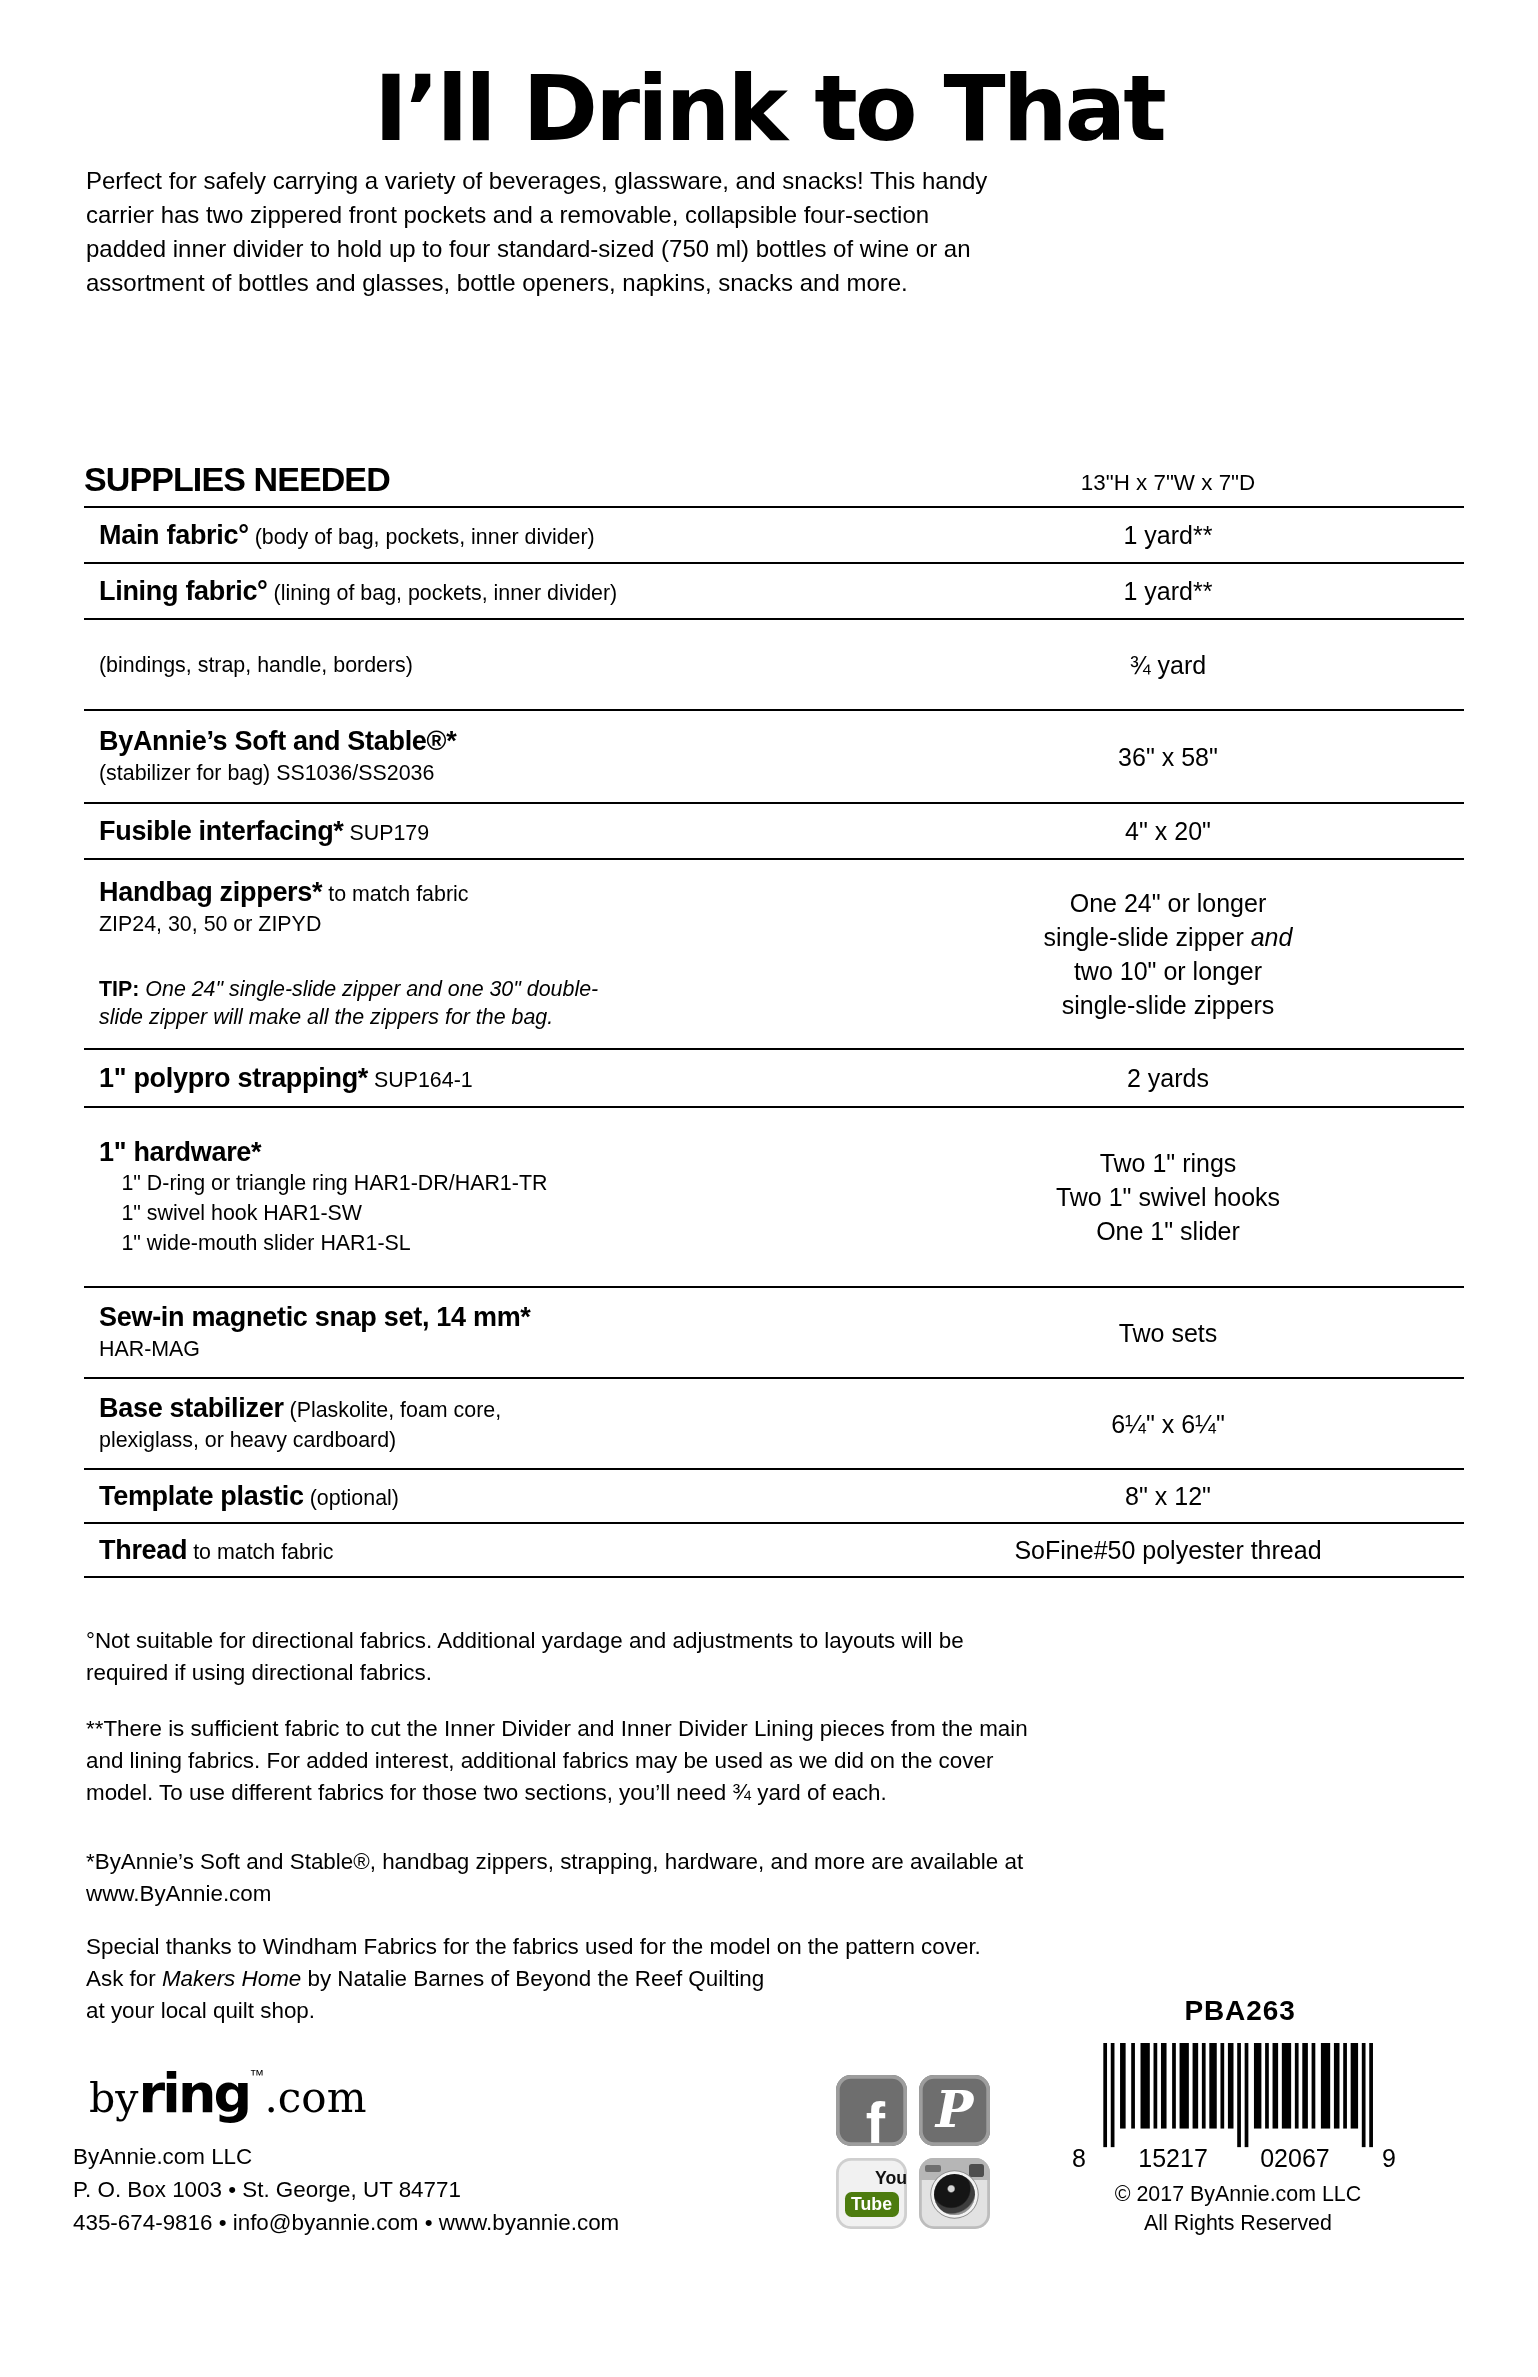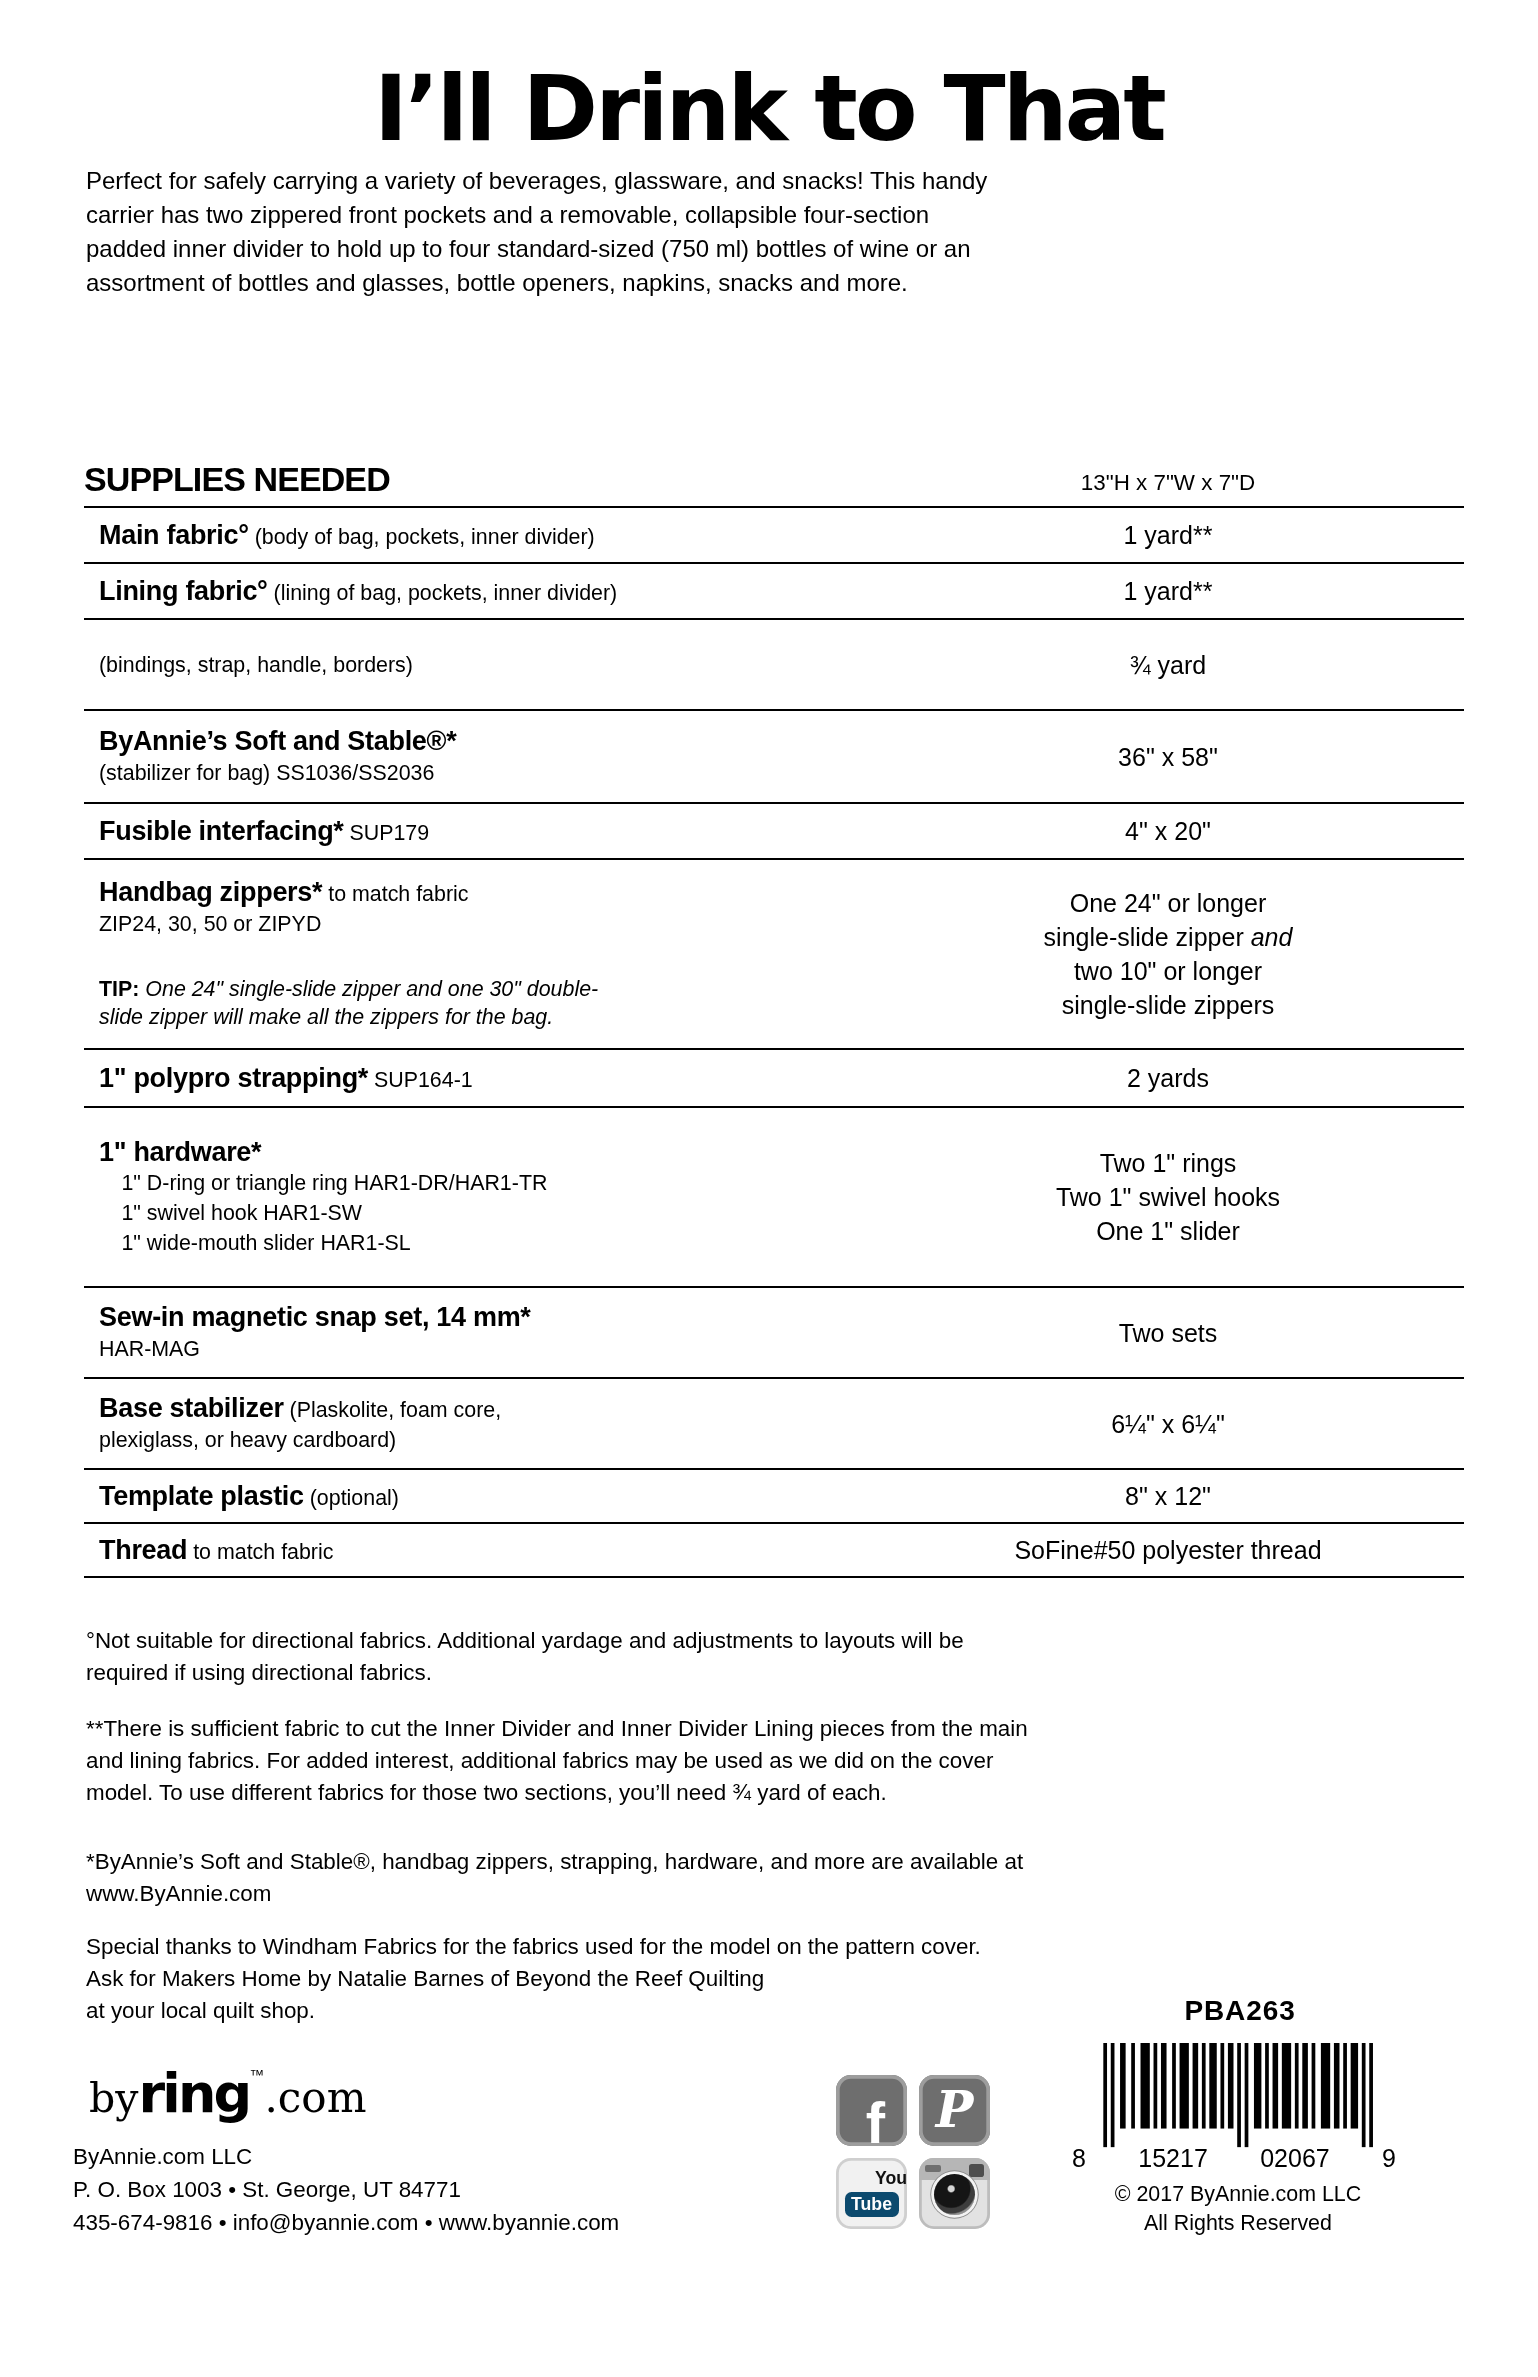--- a/index.html
+++ b/index.html
@@ -38,21 +38,21 @@
   .tip .tt { font-style:italic; }
   .itm { font-size:21.4px; line-height:30px; padding-left:22.4px; }
   .vline i { font-style:italic; }
 
   .notes { position:absolute; left:86px; top:1625px; width:1380px; font-size:22.4px; line-height:32px; }
   .fn { white-space:pre-line; }
   .fn1 { margin-bottom:24px; }
   .fn2 { margin-bottom:37px; }
   .fn3 { margin-bottom:20.5px; }
   .thanks div { line-height:32px; }
-  .thanks .it { }
+  .thanks .it { font-style:italic; }
 
   .logo { position:absolute; left:89px; top:2062px; white-space:nowrap; }
   .logo-by   { font-family:"DejaVu Serif", serif; font-size:41px; }
   .logo-annie{ font-family:"DejaVu Sans", sans-serif; font-weight:bold; font-size:54px; letter-spacing:-2.8px; }
   .logo-tm   { font-size:15px; vertical-align:32px; letter-spacing:0; }
   .logo-com  { font-family:"DejaVu Serif", serif; font-size:42px; }
   .addr { position:absolute; left:73px; top:2140px; font-size:22.4px; line-height:33px; }
 
   .social {
     position:absolute; left:836px; top:2075px;
@@ -65,21 +65,21 @@
     color:#fff; font-weight:bold; font-size:58px; line-height:58px;
   }
   .pin .glyph {
     position:absolute; left:50%; top:50%; transform:translate(-50%,-52%);
     color:#fff; font-family:"DejaVu Serif", serif; font-style:italic; font-weight:bold; font-size:50px;
   }
   .yt { background:#f1f1f1; box-shadow:inset 0 0 0 2.8px #cfcfcf; }
   .yt-you { margin-top:10.3px; text-align:right; color:#111; font-weight:bold; font-size:17.7px; }
   .yt-tube {
     width:54px; margin:2.8px auto 0; text-align:center;
-    background:#0c4a6e; color:#fff; font-weight:bold; font-size:17.7px;
+    background:#4d7c0f; color:#fff; font-weight:bold; font-size:17.7px;
     border-radius:6.5px; padding:1.9px 0;
   }
   .ig { background:#e2e2e2; box-shadow:inset 0 0 0 2.8px #bdbdbd; }
   .ig-top { position:absolute; top:0; left:0; right:0; height:22.4px; background:#b6b6b6; }
   .ig-label { position:absolute; top:6.5px; left:5.6px; width:16px; height:7.5px; background:#6f6f6f; border-radius:1.9px; }
   .ig-flash { position:absolute; top:5.6px; right:6.5px; width:15px; height:13px; background:#4e4e4e; border-radius:2.8px; }
   .ig-lens {
     position:absolute; top:16px; left:15px; width:41px; height:41px; border-radius:50%;
     background:radial-gradient(circle at 42% 36%, #d6d6d6 0 8%, #151515 12% 52%, #3d3d3d 56% 68%, #8f8f8f 72% 100%);
     box-shadow:0 0 0 2.8px #f3f3f3, 0 0 0 3.7px #8a8a8a;

